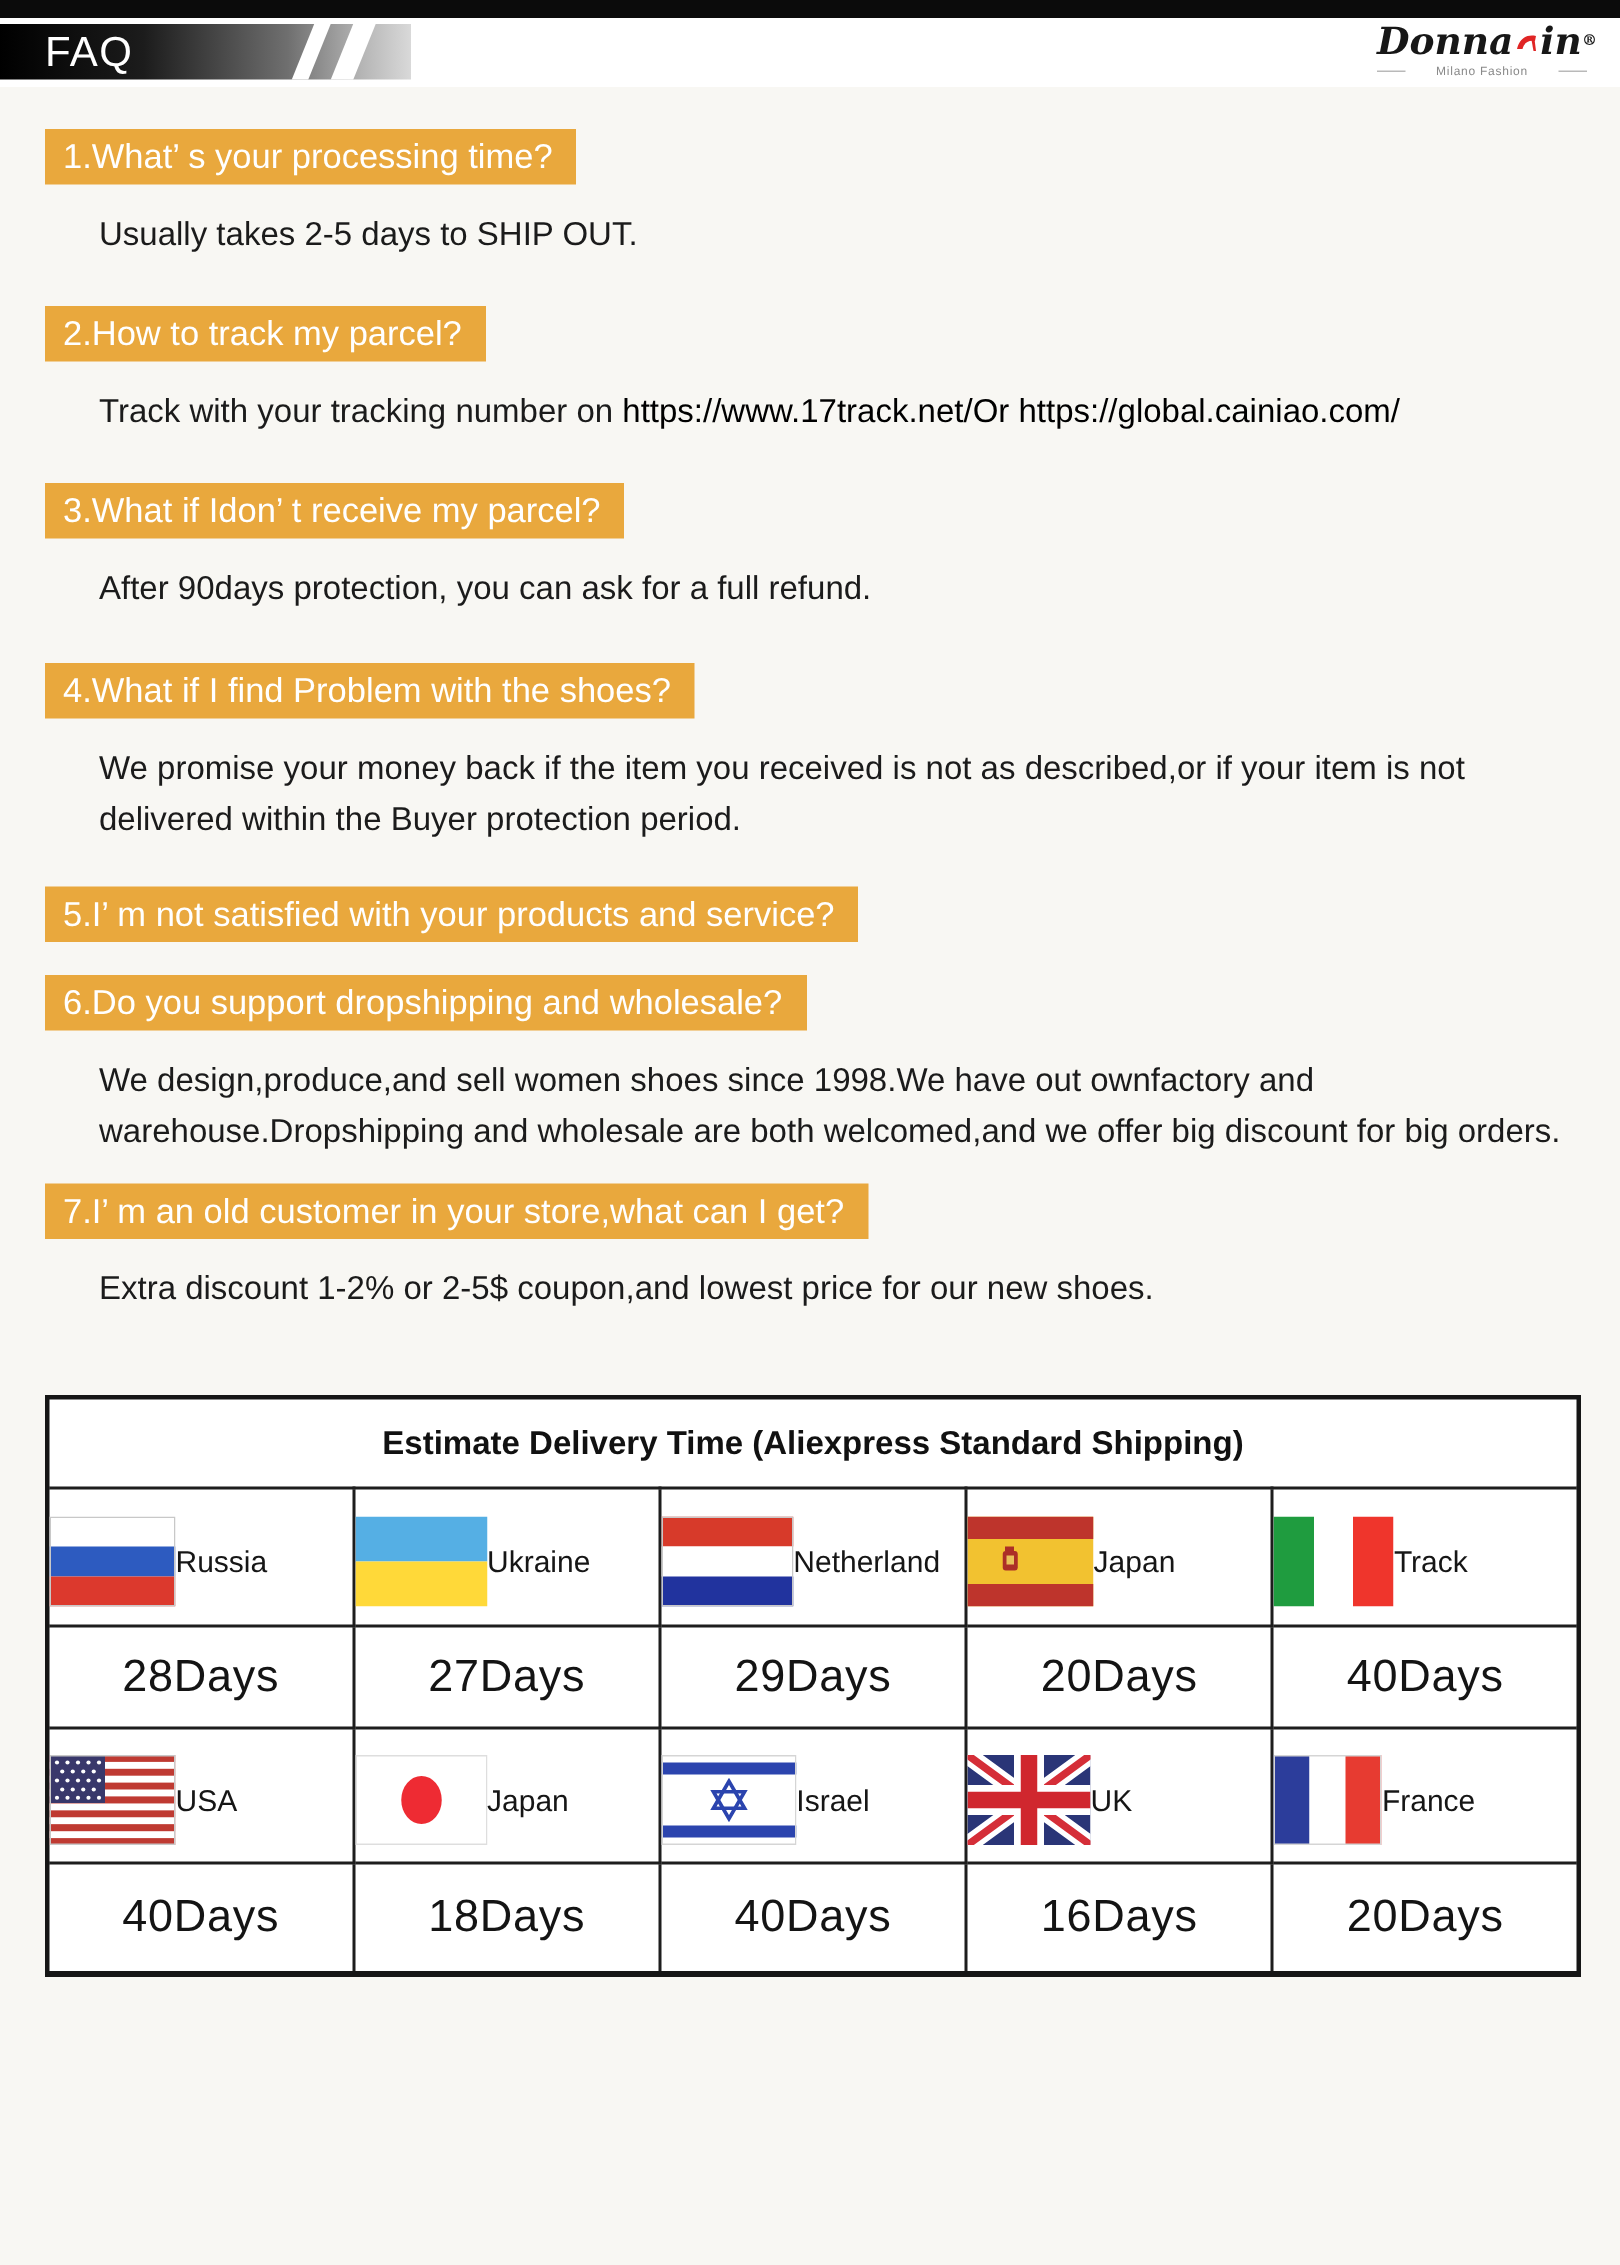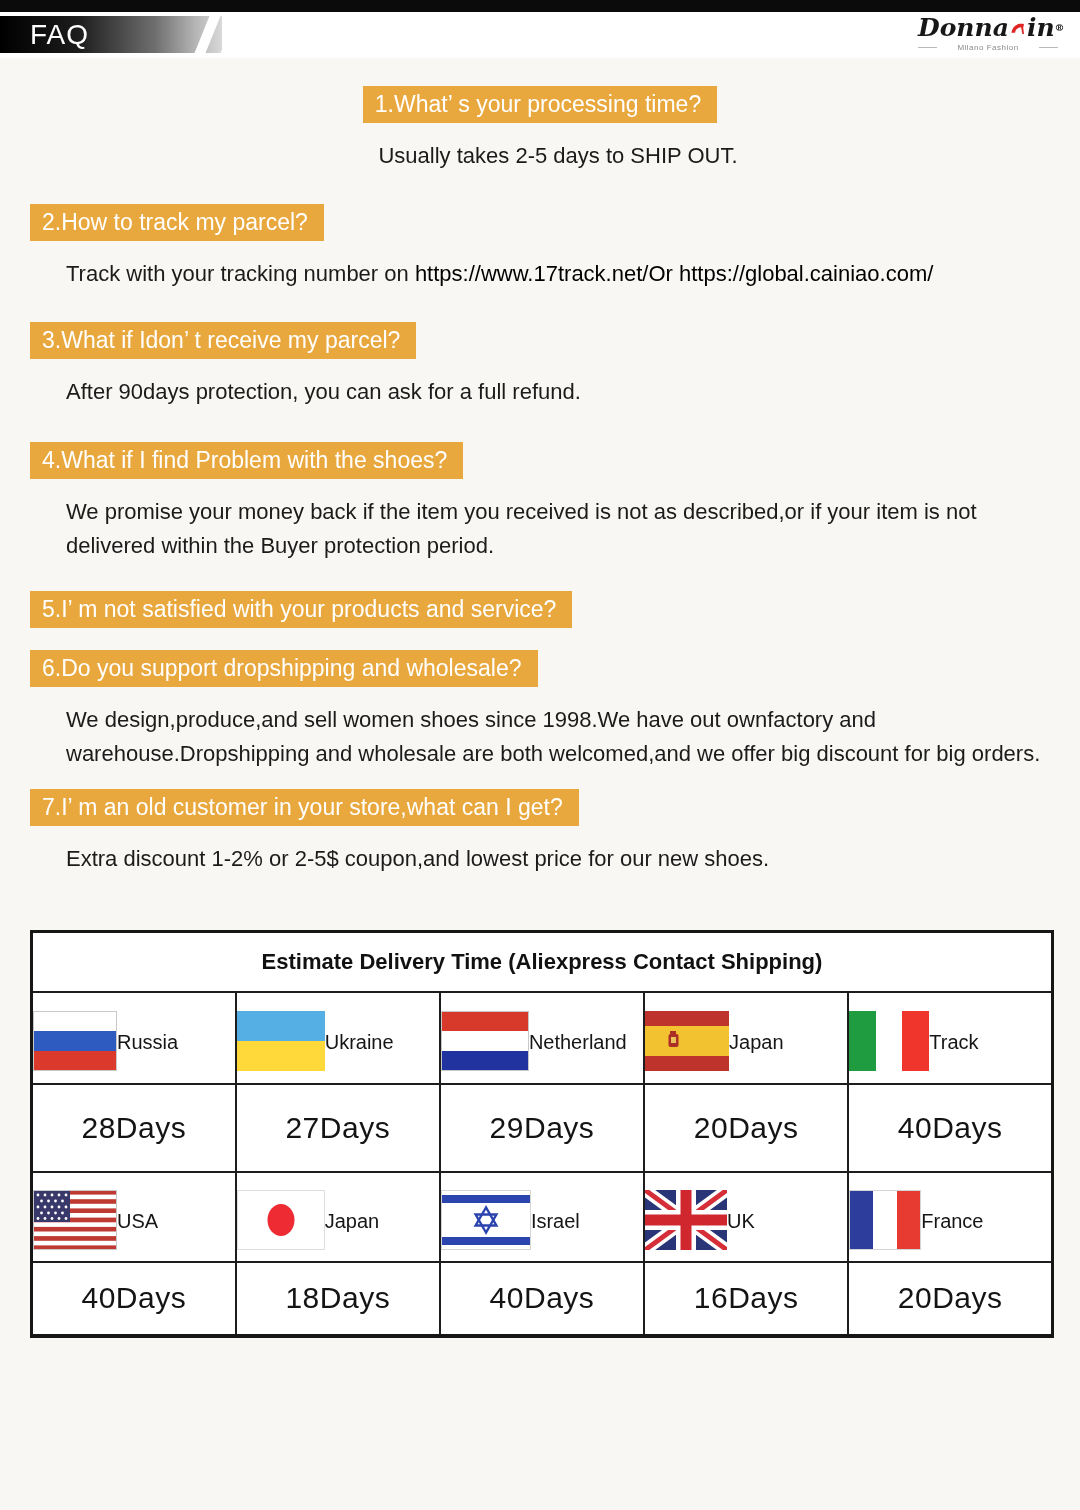--- a/index.html
+++ b/index.html
@@ -7,21 +7,21 @@
   body {
     background:#f8f7f3;
     font-family:"Liberation Sans","DejaVu Sans",sans-serif;
     color:#1c1c1c;
     height:1510px;
     overflow:hidden;
   }
   .top-black-bar { height:12px; background:#0b0b0b; width:100%; }
   .header-row { position:relative; height:46px; background:#ffffff; }
   .faq-banner {
-    position:absolute; left:0; top:4px; height:37px; width:222px;
+    position:absolute; left:0; top:4px; height:37px; width:274px;
     background:linear-gradient(90deg,#000 0%,#1c1c1c 35%,#6f6f6f 70%,#b5b5b5 88%,#d9d9d9 100%);
     overflow:hidden;
   }
   .faq-banner .label {
     color:#fff; font-size:28px; letter-spacing:1px;
     line-height:37px; padding-left:30px; font-weight:400;
   }
   .stripe { position:absolute; top:-4px; bottom:-4px; background:#fff; transform:skewX(-22deg); }
   .stripe.s1 { left:202px; width:11px; }
   .stripe.s2 { left:228px; width:15px; }
@@ -35,41 +35,41 @@
   .brand-tagline .txt { font-size:8px; color:#8a8a8a; letter-spacing:0.5px; white-space:nowrap; }
 
   .content { padding:0 30px; }
   .faq-item .q {
     display:inline-block; background:#e9a83d; color:#ffffff;
     font-size:23px; padding:5px 16px 6px 12px; line-height:26px; font-weight:400;
   }
   .faq-item .a {
     margin:16px 0 0 36px; font-size:22px; line-height:34px; max-width:990px; color:#1b1b1b;
   }
-  .faq-item:nth-of-type(1) { margin-top:28px;text-align:center; }
+  .faq-item:nth-of-type(1) { margin-top:28px; }
   .faq-item:nth-of-type(2) { margin-top:31px; }
   .faq-item:nth-of-type(3) { margin-top:31px; }
   .faq-item:nth-of-type(4) { margin-top:33px; }
   .faq-item:nth-of-type(5) { margin-top:28px; }
   .faq-item:nth-of-type(6) { margin-top:22px; }
   .faq-item:nth-of-type(7) { margin-top:18px; }
   a.track-link { color:#000000; text-decoration:none; }
 
   table.delivery {
     border-collapse:collapse; margin:54px auto 0 auto; width:1024px;
     background:#ffffff; border:3px solid #161616; border-bottom-width:4px;
     table-layout:fixed;
   }
   table.delivery td { border:2px solid #1d1d1d; text-align:center; vertical-align:middle; }
   td.tbl-title { height:60px; font-size:22px; font-weight:bold; color:#111; }
   td.flag-cell { height:92px; padding-top:6px; vertical-align:top; }
   .flag-wrap { display:flex; flex-direction:row; align-items:center; justify-content:flex-start; height:100%; }
   .flag-wrap svg { display:block; }
   .country { font-size:20px; color:#161616; margin-top:2px; line-height:24px; }
-  td.days-cell { height:88px; font-size:30px; color:#141414; font-weight:500; letter-spacing:0.5px; }
+  td.days-cell { height:68px; font-size:30px; color:#141414; font-weight:500; letter-spacing:0.5px; }
   tr.r2-flags td.flag-cell { height:90px; }
   tr.r2-days td.days-cell { height:74px; }
 </style>
 </head>
 <body>
 
 <div class="top-black-bar"></div>
 
 <div class="header-row">
   <div class="faq-banner">
@@ -122,21 +122,21 @@
   </div>
 
   <div class="faq-item">
     <div class="q">7.I’ m an old customer in your store,what can I get?</div>
     <div class="a">Extra discount 1-2% or 2-5$ coupon,and lowest price for our new shoes.</div>
   </div>
 
   <table class="delivery">
     <tbody>
         <tr>
-      <td class="tbl-title" colspan="5">Estimate Delivery Time (Aliexpress Contact Shipping)</td>
+      <td class="tbl-title" colspan="5">Estimate Delivery Time (Aliexpress Standard Shipping)</td>
     </tr>
     <tr class="r1-flags">
       <td class="flag-cell">
         <div class="flag-wrap">
           <span>
                 <svg width="84" height="60" viewBox="0 0 84 60">
                   <rect width="84" height="60" fill="#ffffff"></rect>
                   <rect y="20" width="84" height="20" fill="#2d5bc0"></rect>
                   <rect y="40" width="84" height="20" fill="#dc392d"></rect>
                   <rect x="0.5" y="0.5" width="83" height="59" fill="none" stroke="#c8c8c8"></rect>

